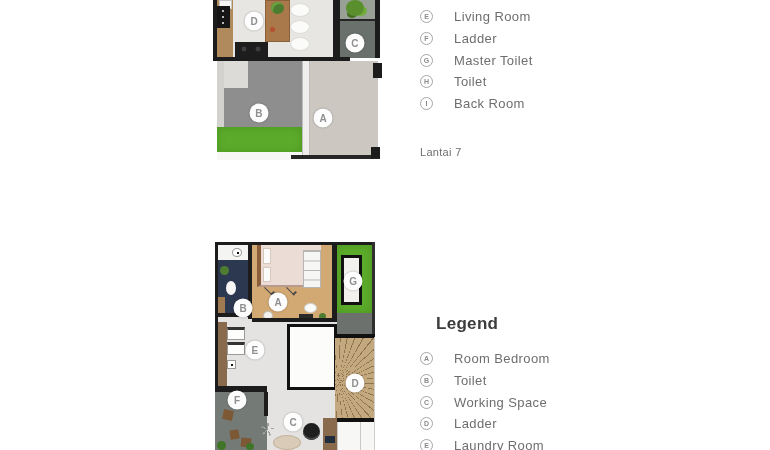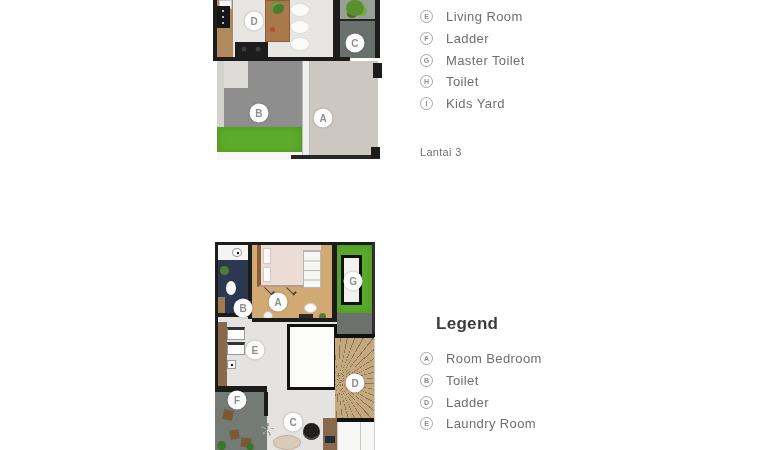--- a/index.html
+++ b/index.html
@@ -7,21 +7,21 @@
     font-family:"Liberation Sans", sans-serif; }
   .screen { position:relative; width:770px; height:450px; background:#ffffff; }
   .abs { position:absolute; }
 
   
   .legend-list { position:absolute; display:flex; flex-direction:column; }
   .legend-item { display:flex; align-items:center; height:21.7px; }
   .badge-sm { width:13px; height:13px; border:1px solid #a6a6a6; border-radius:50%;
     display:flex; align-items:center; justify-content:center;
     font-size:7px; font-weight:bold; color:#8a8a8a; flex:0 0 13px; }
-  .legend-label { margin-left:13px; font-size:13px; color:#6e6e6e; letter-spacing:.4px; }
+  .legend-label { margin-left:21px; font-size:13px; color:#6e6e6e; letter-spacing:.4px; }
   .legend-title { position:absolute; font-size:17px; font-weight:bold; color:#3c3c3c; letter-spacing:.3px; }
   .plan-caption { position:absolute; font-size:11px; color:#707070; letter-spacing:.3px; }
 
   
   .marker { position:absolute; width:19px; height:19px; border-radius:50%;
     background:#fdfdfd; box-shadow:0 0 2px rgba(0,0,0,.35);
     display:flex; align-items:center; justify-content:center;
     font-size:10px; font-weight:bold; color:#8f8f8f;
     transform:translate(-50%,-50%); z-index:30; }
 
@@ -104,24 +104,24 @@
       <div class="legend-item">
         <span class="badge-sm">G</span>
         <span class="legend-label">Master Toilet</span>
       </div>
       <div class="legend-item">
         <span class="badge-sm">H</span>
         <span class="legend-label">Toilet</span>
       </div>
       <div class="legend-item">
         <span class="badge-sm">I</span>
-        <span class="legend-label">Kids Yard</span>
-      </div>
-    </div>
-  <div class="plan-caption" style="left:420px;top:146px;">Lantai 3</div>
+        <span class="legend-label">Back Room</span>
+      </div>
+    </div>
+  <div class="plan-caption" style="left:420px;top:146px;">Lantai 7</div>
 
   <div class="plan2">
 
     <div class="abs" style="left:3px;top:3px;width:120px;height:205px;background:#e4e3e1;"></div>
 
     <div class="abs wall" style="left:0;top:0;width:3px;height:208px;"></div>
     <div class="abs wall" style="left:0;top:0;width:160px;height:3px;"></div>
 
     <div class="abs" style="left:3px;top:3px;width:32px;height:15px;background:#f4f4f2;"></div>
     <div class="abs" style="left:3px;top:18px;width:32px;height:53px;background:#2c3850;"></div>
@@ -196,20 +196,24 @@
   <div class="legend-list" style="left:420px;top:348px;">
       <div class="legend-item">
         <span class="badge-sm">A</span>
         <span class="legend-label">Room Bedroom</span>
       </div>
       <div class="legend-item">
         <span class="badge-sm">B</span>
         <span class="legend-label">Toilet</span>
       </div>
       <div class="legend-item">
+        <span class="badge-sm">C</span>
+        <span class="legend-label">Working Space</span>
+      </div>
+      <div class="legend-item">
         <span class="badge-sm">D</span>
         <span class="legend-label">Ladder</span>
       </div>
       <div class="legend-item">
         <span class="badge-sm">E</span>
         <span class="legend-label">Laundry Room</span>
       </div>
     </div>
 
 </div>

